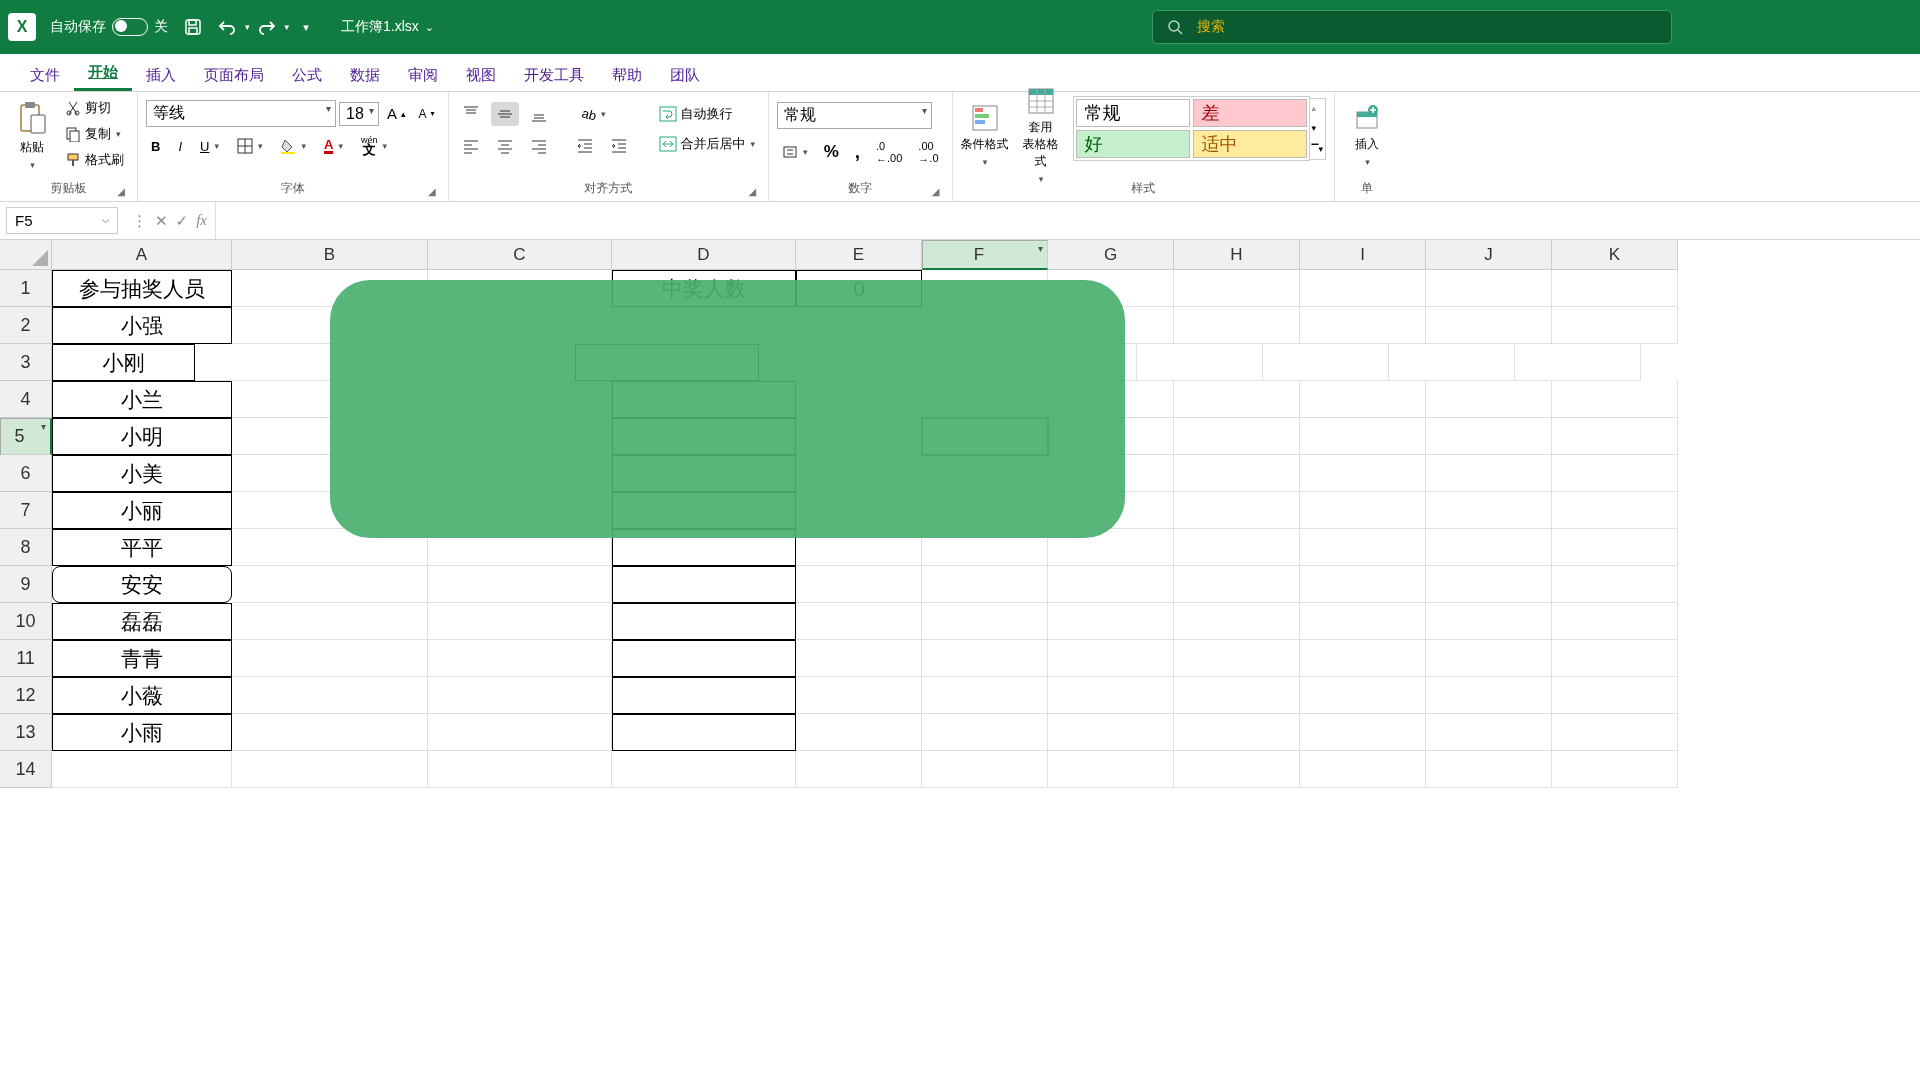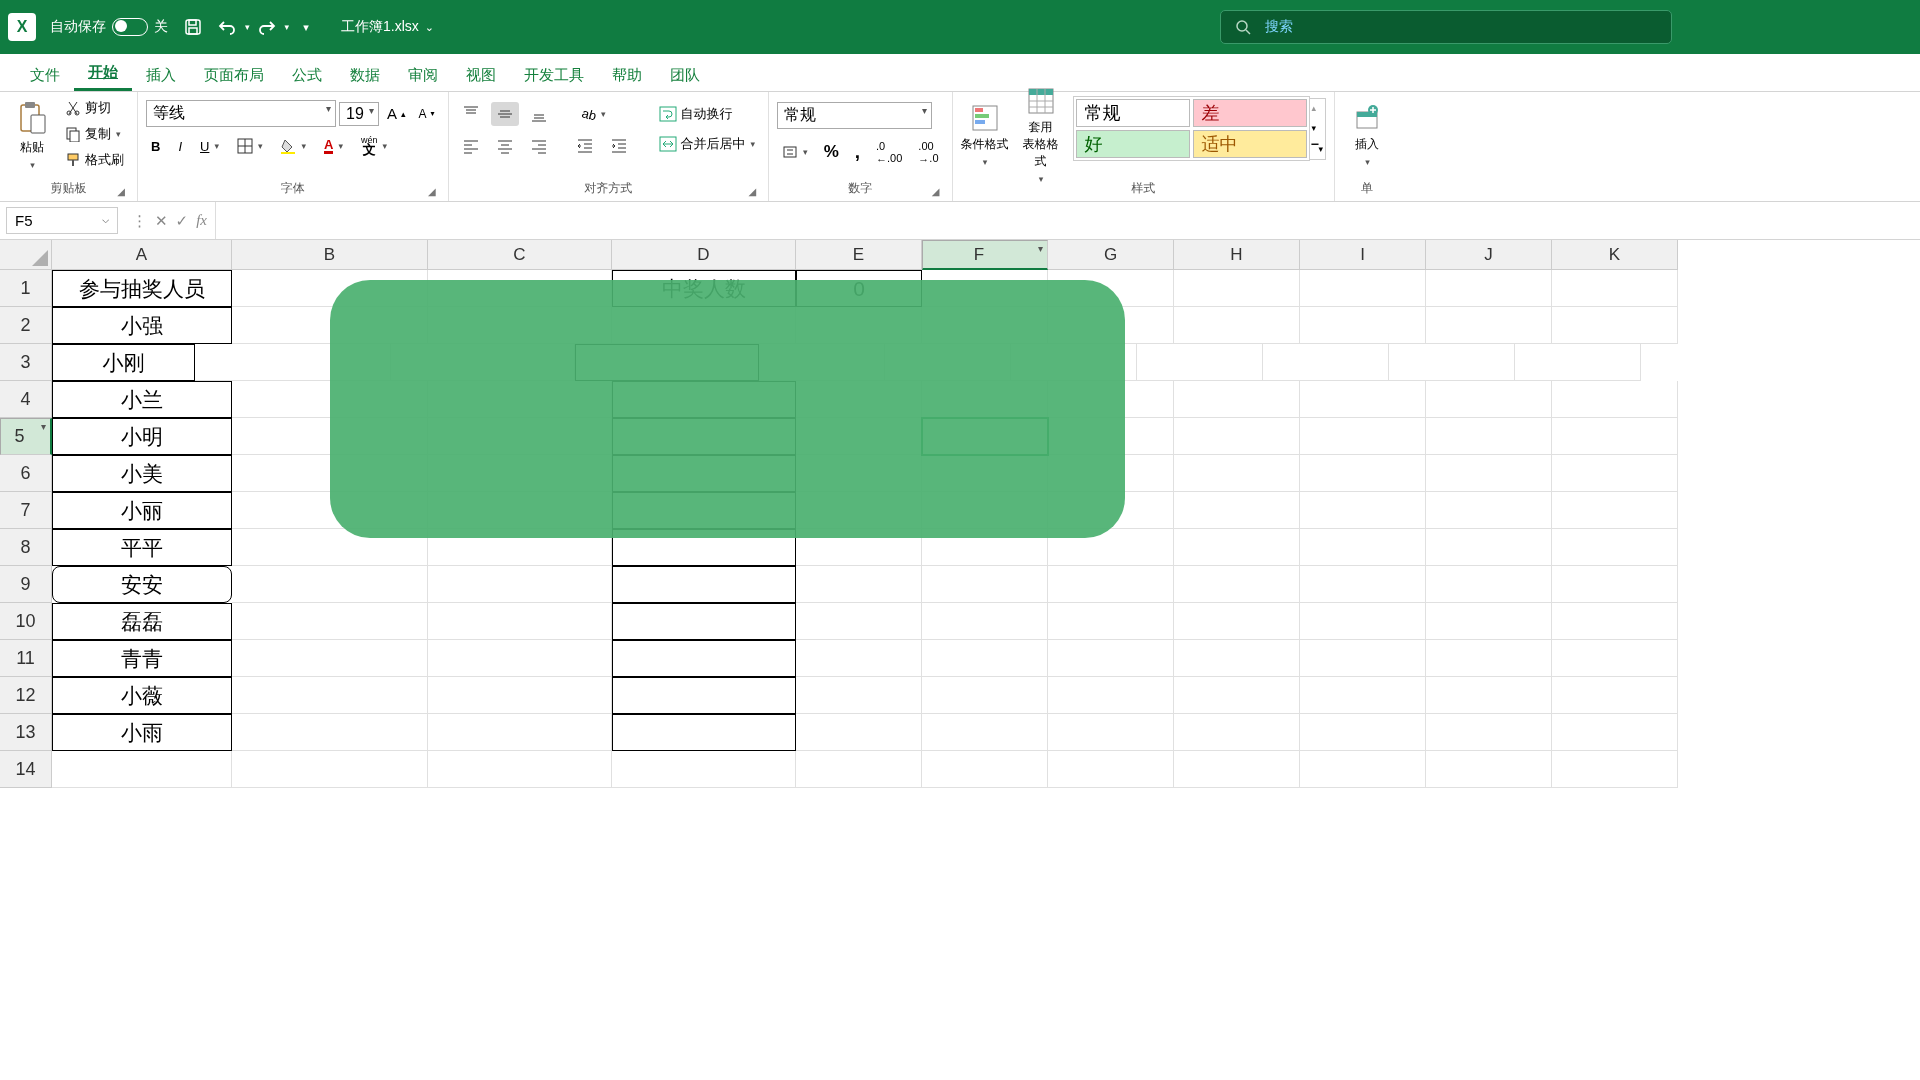--- a/index.html
+++ b/index.html
@@ -6,26 +6,26 @@
 body { background: #fff; overflow: hidden; width: 1920px; height: 1080px; position: relative; }
 
 
 .titlebar { background: #107c41; height: 54px; display: flex; align-items: center; padding: 0 8px; color: #fff; }
 .app-icon { width: 28px; height: 28px; background: #fff; border-radius: 4px; display: flex; align-items: center; justify-content: center; color: #107c41; font-weight: bold; font-size: 16px; margin-right: 14px; }
 .autosave { display: flex; align-items: center; font-size: 14px; margin-right: 8px; }
 .toggle { width: 36px; height: 18px; border: 1.5px solid #fff; border-radius: 10px; margin: 0 6px; position: relative; }
 .toggle::after { content: ""; position: absolute; width: 12px; height: 12px; background: #fff; border-radius: 50%; left: 2px; top: 1px; }
 .qat-btn { width: 30px; height: 30px; display: flex; align-items: center; justify-content: center; margin: 0 2px; border-radius: 4px; cursor: pointer; }
 .filename { margin-left: 18px; font-size: 14px; display: flex; align-items: center; }
-.searchbox { margin-left: auto; margin-right: 240px; width: 452px; height: 34px; background: #0a5c30; border: 1px solid #3a9a6a; border-radius: 5px; display: flex; align-items: center; padding: 0 14px; color: #7dd3fc; font-size: 14px; }
+.searchbox { margin-left: auto; margin-right: 240px; width: 520px; height: 34px; background: #0a5c30; border: 1px solid #3a9a6a; border-radius: 5px; display: flex; align-items: center; padding: 0 14px; color: #eab308; font-size: 14px; }
 .searchbox svg { margin-right: 14px; }
 
 
 .ribbon-tabs { background: #fff; height: 38px; display: flex; align-items: flex-end; padding: 0 16px; border-bottom: 1px solid #d4d4d4; }
-.ribbon-tab { padding: 8px 14px 6px; font-size: 15px; cursor: pointer; color: #15803d; }
+.ribbon-tab { padding: 8px 14px 6px; font-size: 15px; cursor: pointer; color: #4c1d95; }
 .ribbon-tab.active { font-weight: 600; border-bottom: 3px solid #107c41; color: #107c41; text-decoration: underline; }
 
 
 .ribbon { background: #fff; display: flex; border-bottom: 1px solid #d4d4d4; height: 110px; }
 .rgroup { border-right: 1px solid #e0e0e0; padding: 4px 8px 2px; display: flex; flex-direction: column; justify-content: space-between; position: relative; }
 .rgroup-body { display: flex; align-items: flex-start; gap: 4px; flex: 1; }
 .rgroup-label { text-align: center; font-size: 12px; color: #555; padding: 2px 0; position: relative; }
 .rgroup-label .launcher { position: absolute; right: 4px; bottom: 2px; font-size: 10px; color: #777; }
 .rcol { display: flex; flex-direction: column; gap: 2px; }
 .rrow { display: flex; align-items: center; gap: 3px; }
@@ -168,21 +168,21 @@
         </div>
       </div>
     </div>
     <div class="rgroup-label"><span>剪贴板</span><span class="launcher">◢</span></div>
   </div>
 
   <div class="rgroup" style="min-width:300px">
     <div class="rgroup-body rcol" style="gap:6px;padding-top:4px">
       <div class="rrow">
         <div class="sel" style="width:190px"><span>等线</span></div>
-        <div class="sel" style="width:40px"><span>19</span></div>
+        <div class="sel" style="width:40px"><span>18</span></div>
         <div class="rbtn" style="font-size:15px">A<sup style="font-size:9px">▴</sup></div>
         <div class="rbtn" style="font-size:12px">A<sup style="font-size:8px">▾</sup></div>
       </div>
       <div class="rrow" style="gap:8px">
         <div class="rbtn">
             <b>B</b>
           </div>
         <div class="rbtn">
             <i>I</i>
           </div>

